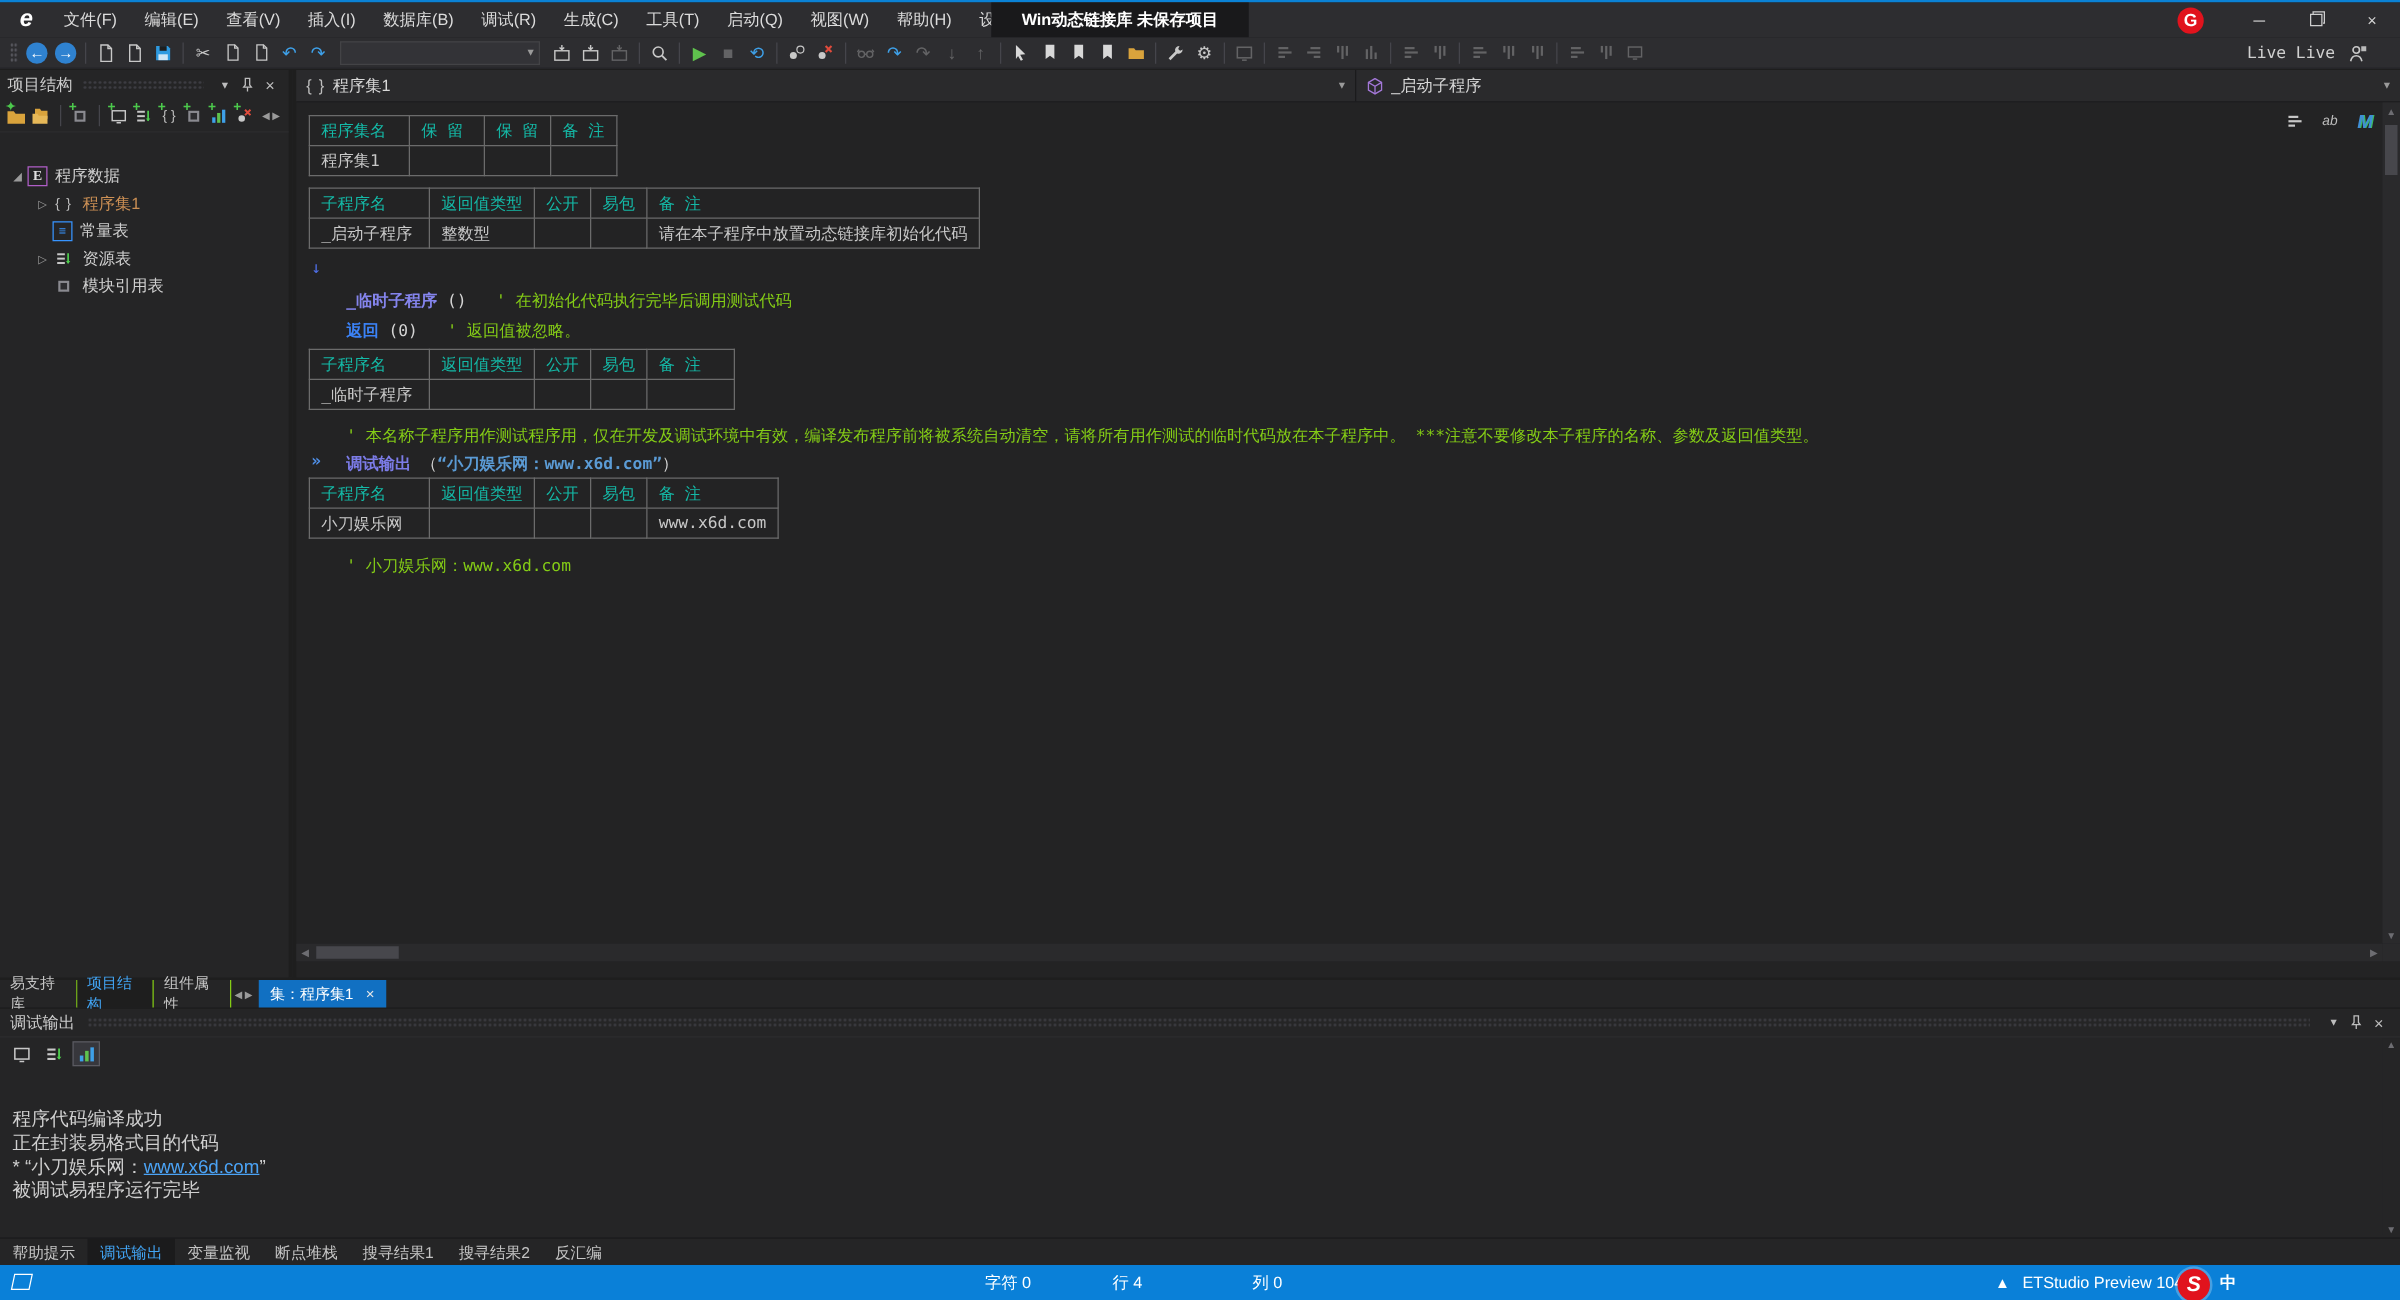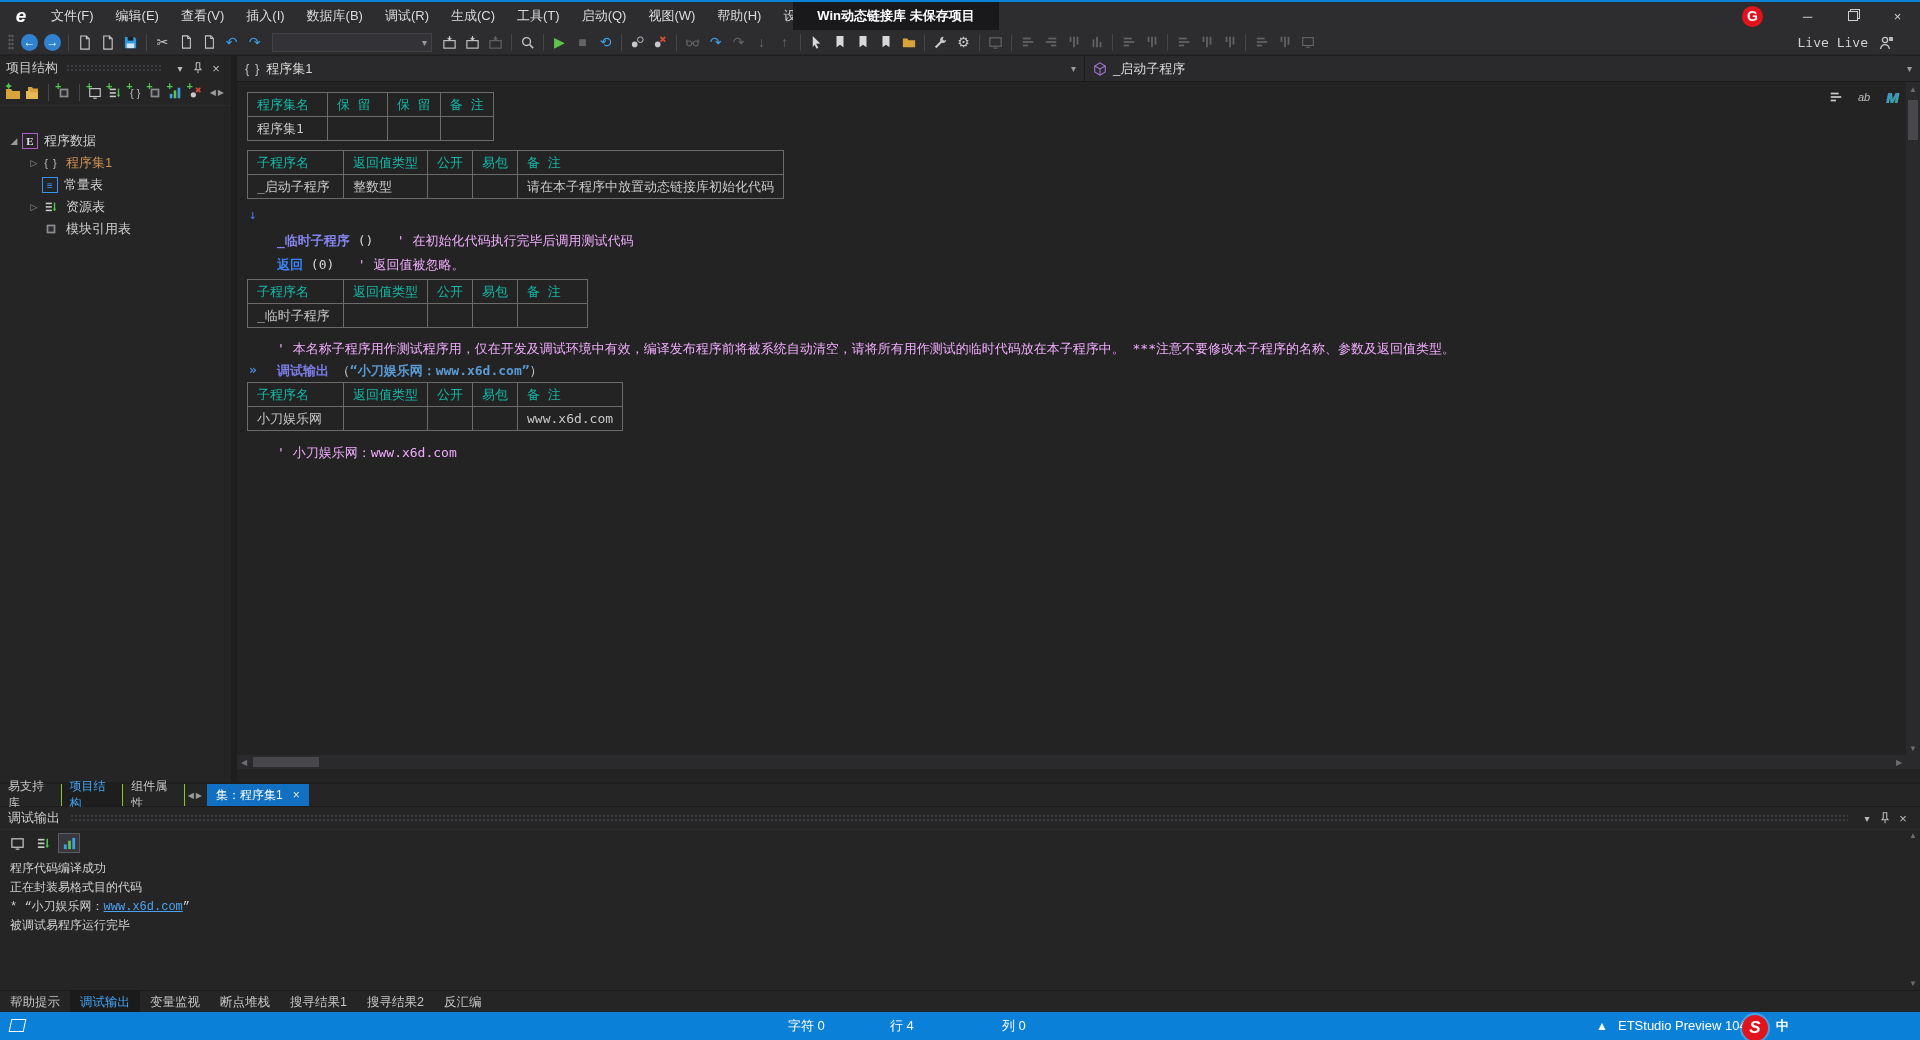--- a/index.html
+++ b/index.html
@@ -91,21 +91,21 @@
   .cell-remark { color:#b5b5b5; }
   .cell-mono { color:#9a9a9a; font-size:12px; }
   .minw40 { min-width:44px; }
 
   .codeline { position:absolute; left:40px; white-space:nowrap; }
   .cl-name { color:#8484ec; font-weight:bold; }
   .cl-punct { color:#d4d4d4; }
   .cl-kw { color:#3b82f6; font-weight:bold; }
   .cl-num { color:#d4d4d4; }
   .cl-str { color:#5b9bd5; font-weight:bold; }
-  .cl-comment { color:#f0abfc; }
+  .cl-comment { color:#84cc16; }
   .gutter-mark { position:absolute; left:6px; width:20px; text-align:center; }
 
   .vscroll { position:absolute; right:0; top:26px; width:14px; bottom:27px; background:#2a2a2c; }
   .vscroll .arr, .hscroll .arr { color:#6d6d72; font-size:8px; width:14px; height:14px;
     display:flex; align-items:center; justify-content:center; }
   .vthumb { position:absolute; left:2px; width:10px; background:#47474c; }
   .hscroll { position:absolute; left:0; right:14px; bottom:13px; height:14px; background:#2a2a2c;
     display:flex; align-items:center; }
   .hthumb { width:66px; height:10px; background:#47474c; margin-left:2px; }
   .hscroll .arr-r { margin-left:auto; }
@@ -123,22 +123,22 @@
   .doc-tab .x { font-size:12px; color:#e8e8e8; }
 
   
   .debug-panel { position:absolute; left:0; right:0; top:805px; height:183px; background:#252526; }
   .dp-head { height:23px; display:flex; align-items:center; padding:0 8px; color:#cccccc; border-bottom:1px solid #2c2c2e; }
   .dp-head .grip2 { flex:1; height:8px; margin:0 10px;
     background-image:radial-gradient(#3c3c42 1px, transparent 1.2px); background-size:4px 4px; }
   .dp-tools { height:26px; display:flex; align-items:center; gap:4px; padding:0 6px; }
   .dpt { width:22px; height:20px; border:1px solid transparent; display:flex; align-items:center; justify-content:center; }
   .dpt.selected { background:#37373c; border-color:#5a5a60; }
-  .dp-out { padding:4px 10px; color:#d0d0d0; font-size:12px; line-height:19px;
-    font-family:Liberation Mono, monospace; white-space:nowrap; }
+  .dp-out { padding:4px 10px; color:#d0d0d0; font-size:15px; line-height:19px;
+    font-family:Liberation Sans, sans-serif; white-space:nowrap;margin-top:26px; }
   .dp-out .link { color:#4ba3f5; text-decoration:underline; }
   .dp-scroll { position:absolute; right:0; top:24px; width:14px; bottom:2px; background:#252526;
     display:flex; flex-direction:column; justify-content:space-between; align-items:center; color:#6d6d72; font-size:8px; }
 
   
   .bottom-tabs { position:absolute; left:0; right:0; top:988px; height:24px; background:#252526;
     display:flex; align-items:stretch; border-top:1px solid #1b1b1c; }
   .btab { padding:0 10px; display:flex; align-items:center; color:#c5c5c5; font-size:12.5px; }
   .btab.active { color:#42a5f5; background:#1b1b1c; }
 

